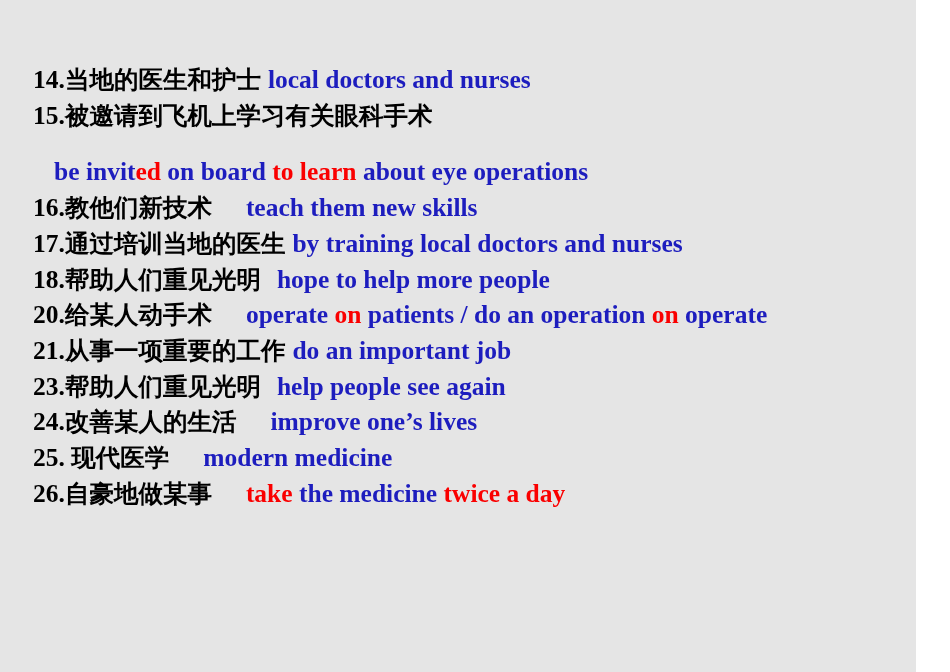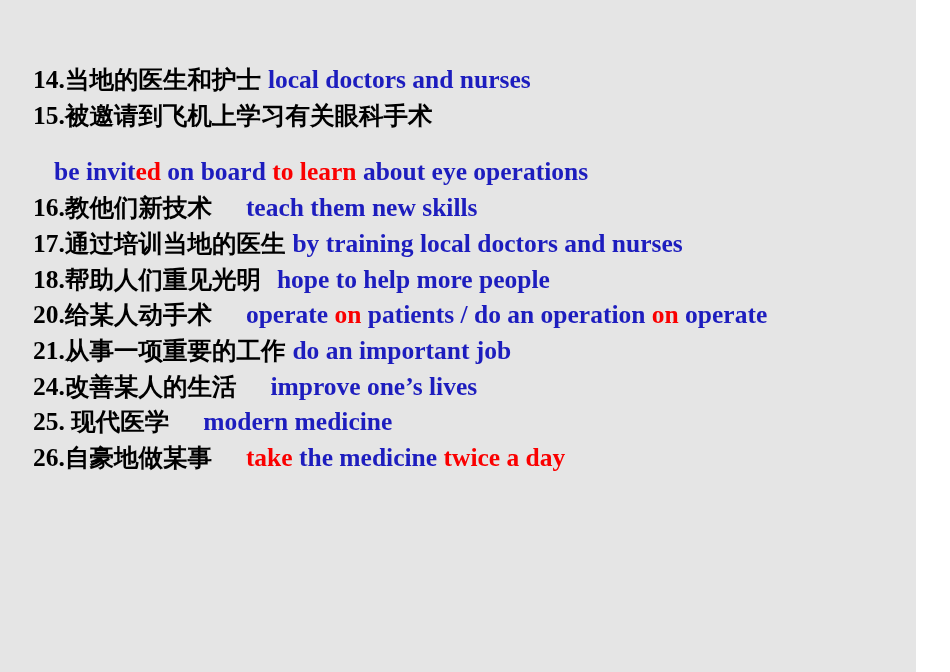--- a/index.html
+++ b/index.html
@@ -65,17 +65,18 @@
 <div id="slide">
   <div id="lines">
       <div class="line"><span class="num">14.</span><span class="cn">当地的医生和护士</span><span class="gap-sm"></span><span class="en">local doctors and nurses</span></div>
       <div class="line"><span class="num">15.</span><span class="cn">被邀请到飞机上学习有关眼科手术</span></div>
       <div class="line indent"><span class="gap-sm"></span><span class="en">be invit</span><span class="en-red">ed</span><span class="en"> on board </span><span class="en-red">to learn</span><span class="en"> about eye operations</span></div>
       <div class="line"><span class="num">16.</span><span class="cn">教他们新技术</span><span class="gap-lg"></span><span class="en">teach them new skills</span></div>
       <div class="line"><span class="num">17.</span><span class="cn">通过培训当地的医生</span><span class="gap-sm"></span><span class="en">by training local doctors and nurses</span></div>
       <div class="line"><span class="num">18.</span><span class="cn">帮助人们重见光明</span><span class="gap-md"></span><span class="en">hope to help more people</span></div>
       <div class="line"><span class="num">20.</span><span class="cn">给某人动手术</span><span class="gap-lg"></span><span class="en">operate </span><span class="en-red">on</span><span class="en"> patients / do an operation </span><span class="en-red">on</span><span class="en"> operate</span></div>
       <div class="line"><span class="num">21.</span><span class="cn">从事一项重要的工作</span><span class="gap-sm"></span><span class="en">do an important job</span></div>
+      <div class="line"><span class="num">23.</span><span class="cn">帮助人们重见光明</span><span class="gap-md"></span><span class="en">help people see again</span></div>
       <div class="line"><span class="num">24.</span><span class="cn">改善某人的生活</span><span class="gap-lg"></span><span class="en">improve one’s lives</span></div>
       <div class="line"><span class="num">25. </span><span class="cn">现代医学</span><span class="gap-lg"></span><span class="en">modern medicine</span></div>
       <div class="line"><span class="num">26.</span><span class="cn">自豪地做某事</span><span class="gap-lg"></span><span class="en-red">take</span><span class="en"> the medicine </span><span class="en-red">twice a day</span></div>
     </div>
 </div>
 
 </body></html>

